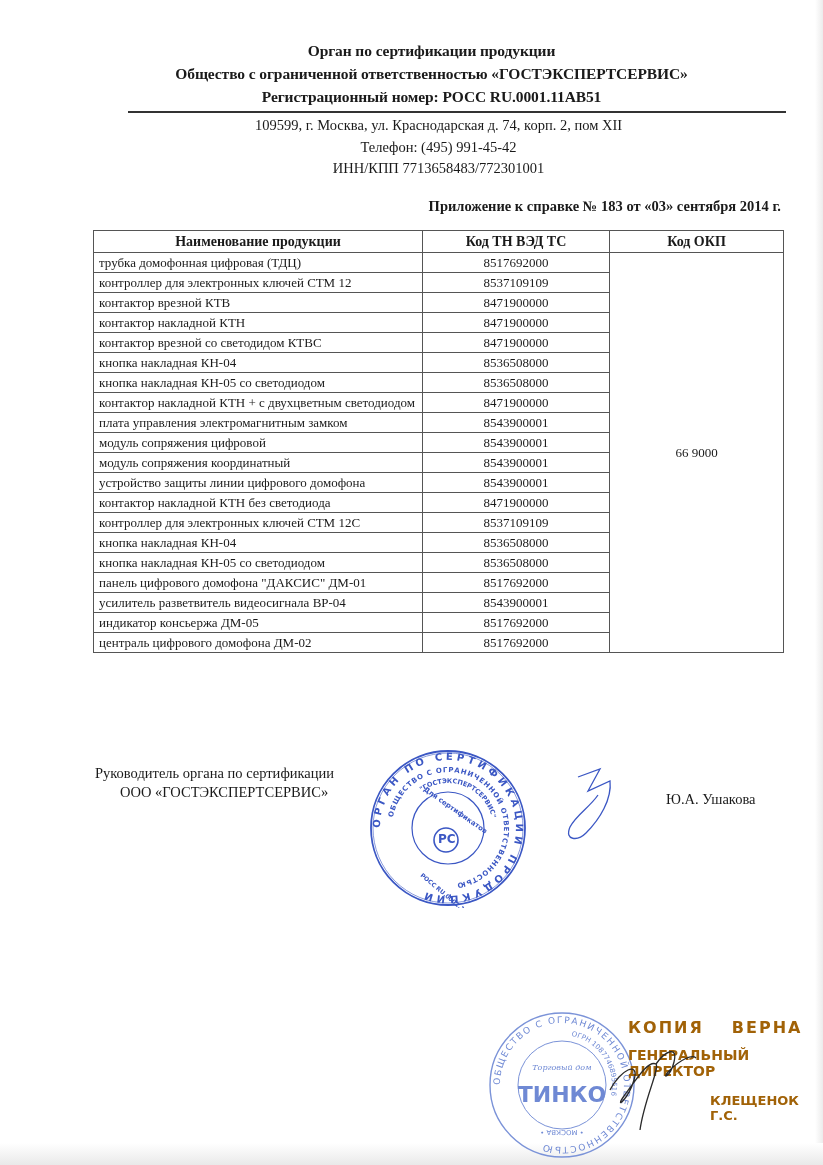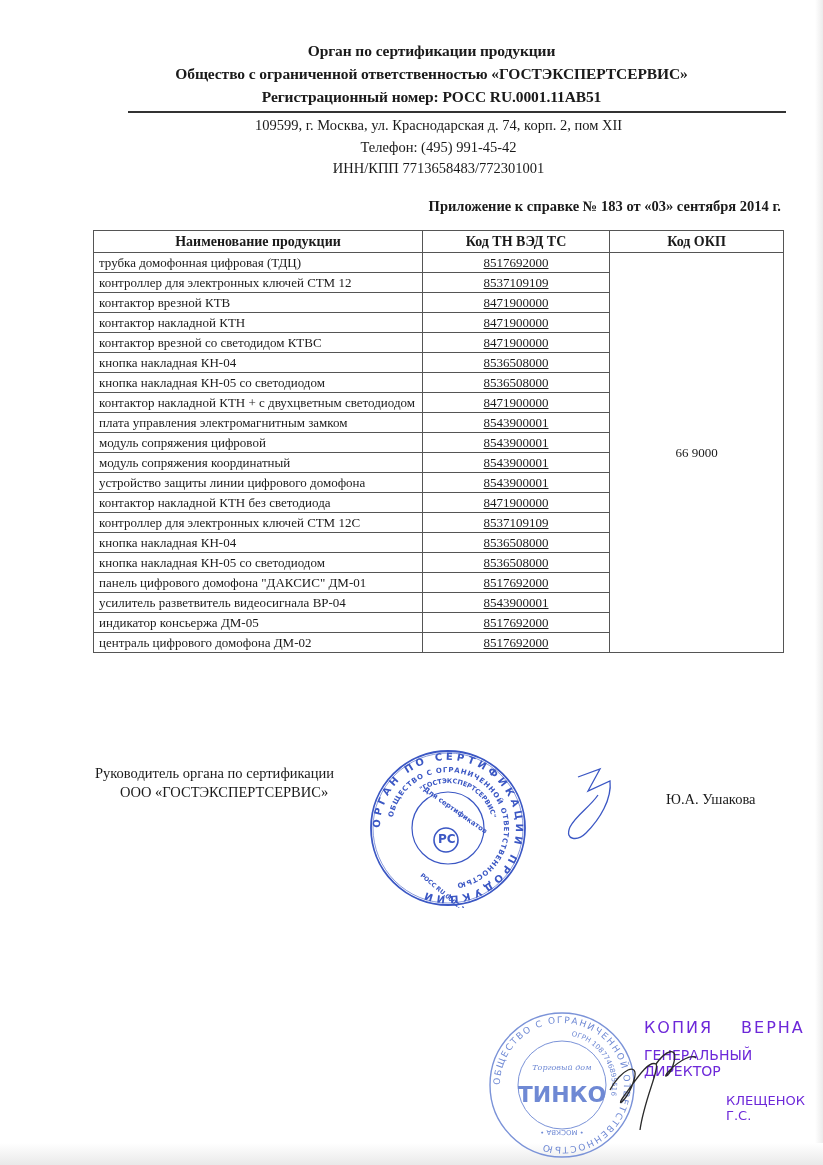--- a/index.html
+++ b/index.html
@@ -27,34 +27,34 @@
 
   table.products {
     position:absolute; left:93px; top:230px; width:690px;
     border-collapse:collapse; font-size:13px; table-layout:fixed;
   }
   table.products th, table.products td {
     border:1px solid #555; padding:1px 5px; line-height:15px; vertical-align:middle;
   }
   table.products th { font-weight:bold; font-size:14px; height:19px; text-align:center; }
   table.products td.name { text-align:justify; height:17px;margin-top:28px; }
-  table.products td.code { text-align:center; font-size:13px;text-decoration:underline; }
+  table.products td.code { text-align:center; font-size:13px; }
   table.products td.okp { text-align:center; font-size:13px; }
   col.c1 { width:329px; } col.c2 { width:187px; } col.c3 { width:174px; }
 
   .sig-block { position:absolute; font-weight:normal; font-size:14.5px; }
   .sig-title { left:95px; top:765px; }
   .sig-org   { left:120px; top:784px; }
   .sig-name  { left:666px; top:791px; }
 
   .stamp1 { position:absolute; left:368px; top:748px; width:160px; height:160px; }
   .signature1 { position:absolute; left:560px; top:765px; width:70px; height:80px; }
   .stamp2 { position:absolute; left:487px; top:1010px; width:150px; height:150px; }
-  .copy-stamp { position:absolute; left:644px; top:1018px; color:#6d28d9;
-    font-family:"DejaVu Sans", sans-serif; font-weight:normal; }
+  .copy-stamp { position:absolute; left:628px; top:1018px; color:#a16207;
+    font-family:"DejaVu Sans", sans-serif; font-weight:bold; }
   .copy-l1 { font-size:16px; letter-spacing:2px; }
   .copy-l1 span + span { margin-left:28px; }
   .copy-l2 { font-size:14px; margin-top:10px; }
   .copy-l3 { font-size:13px; margin-top:14px; margin-left:82px; }
   .signature2 { position:absolute; left:600px; top:1040px; width:110px; height:100px; }
 </style>
 </head>
 <body>
 
 <div class="right-edge"></div>

